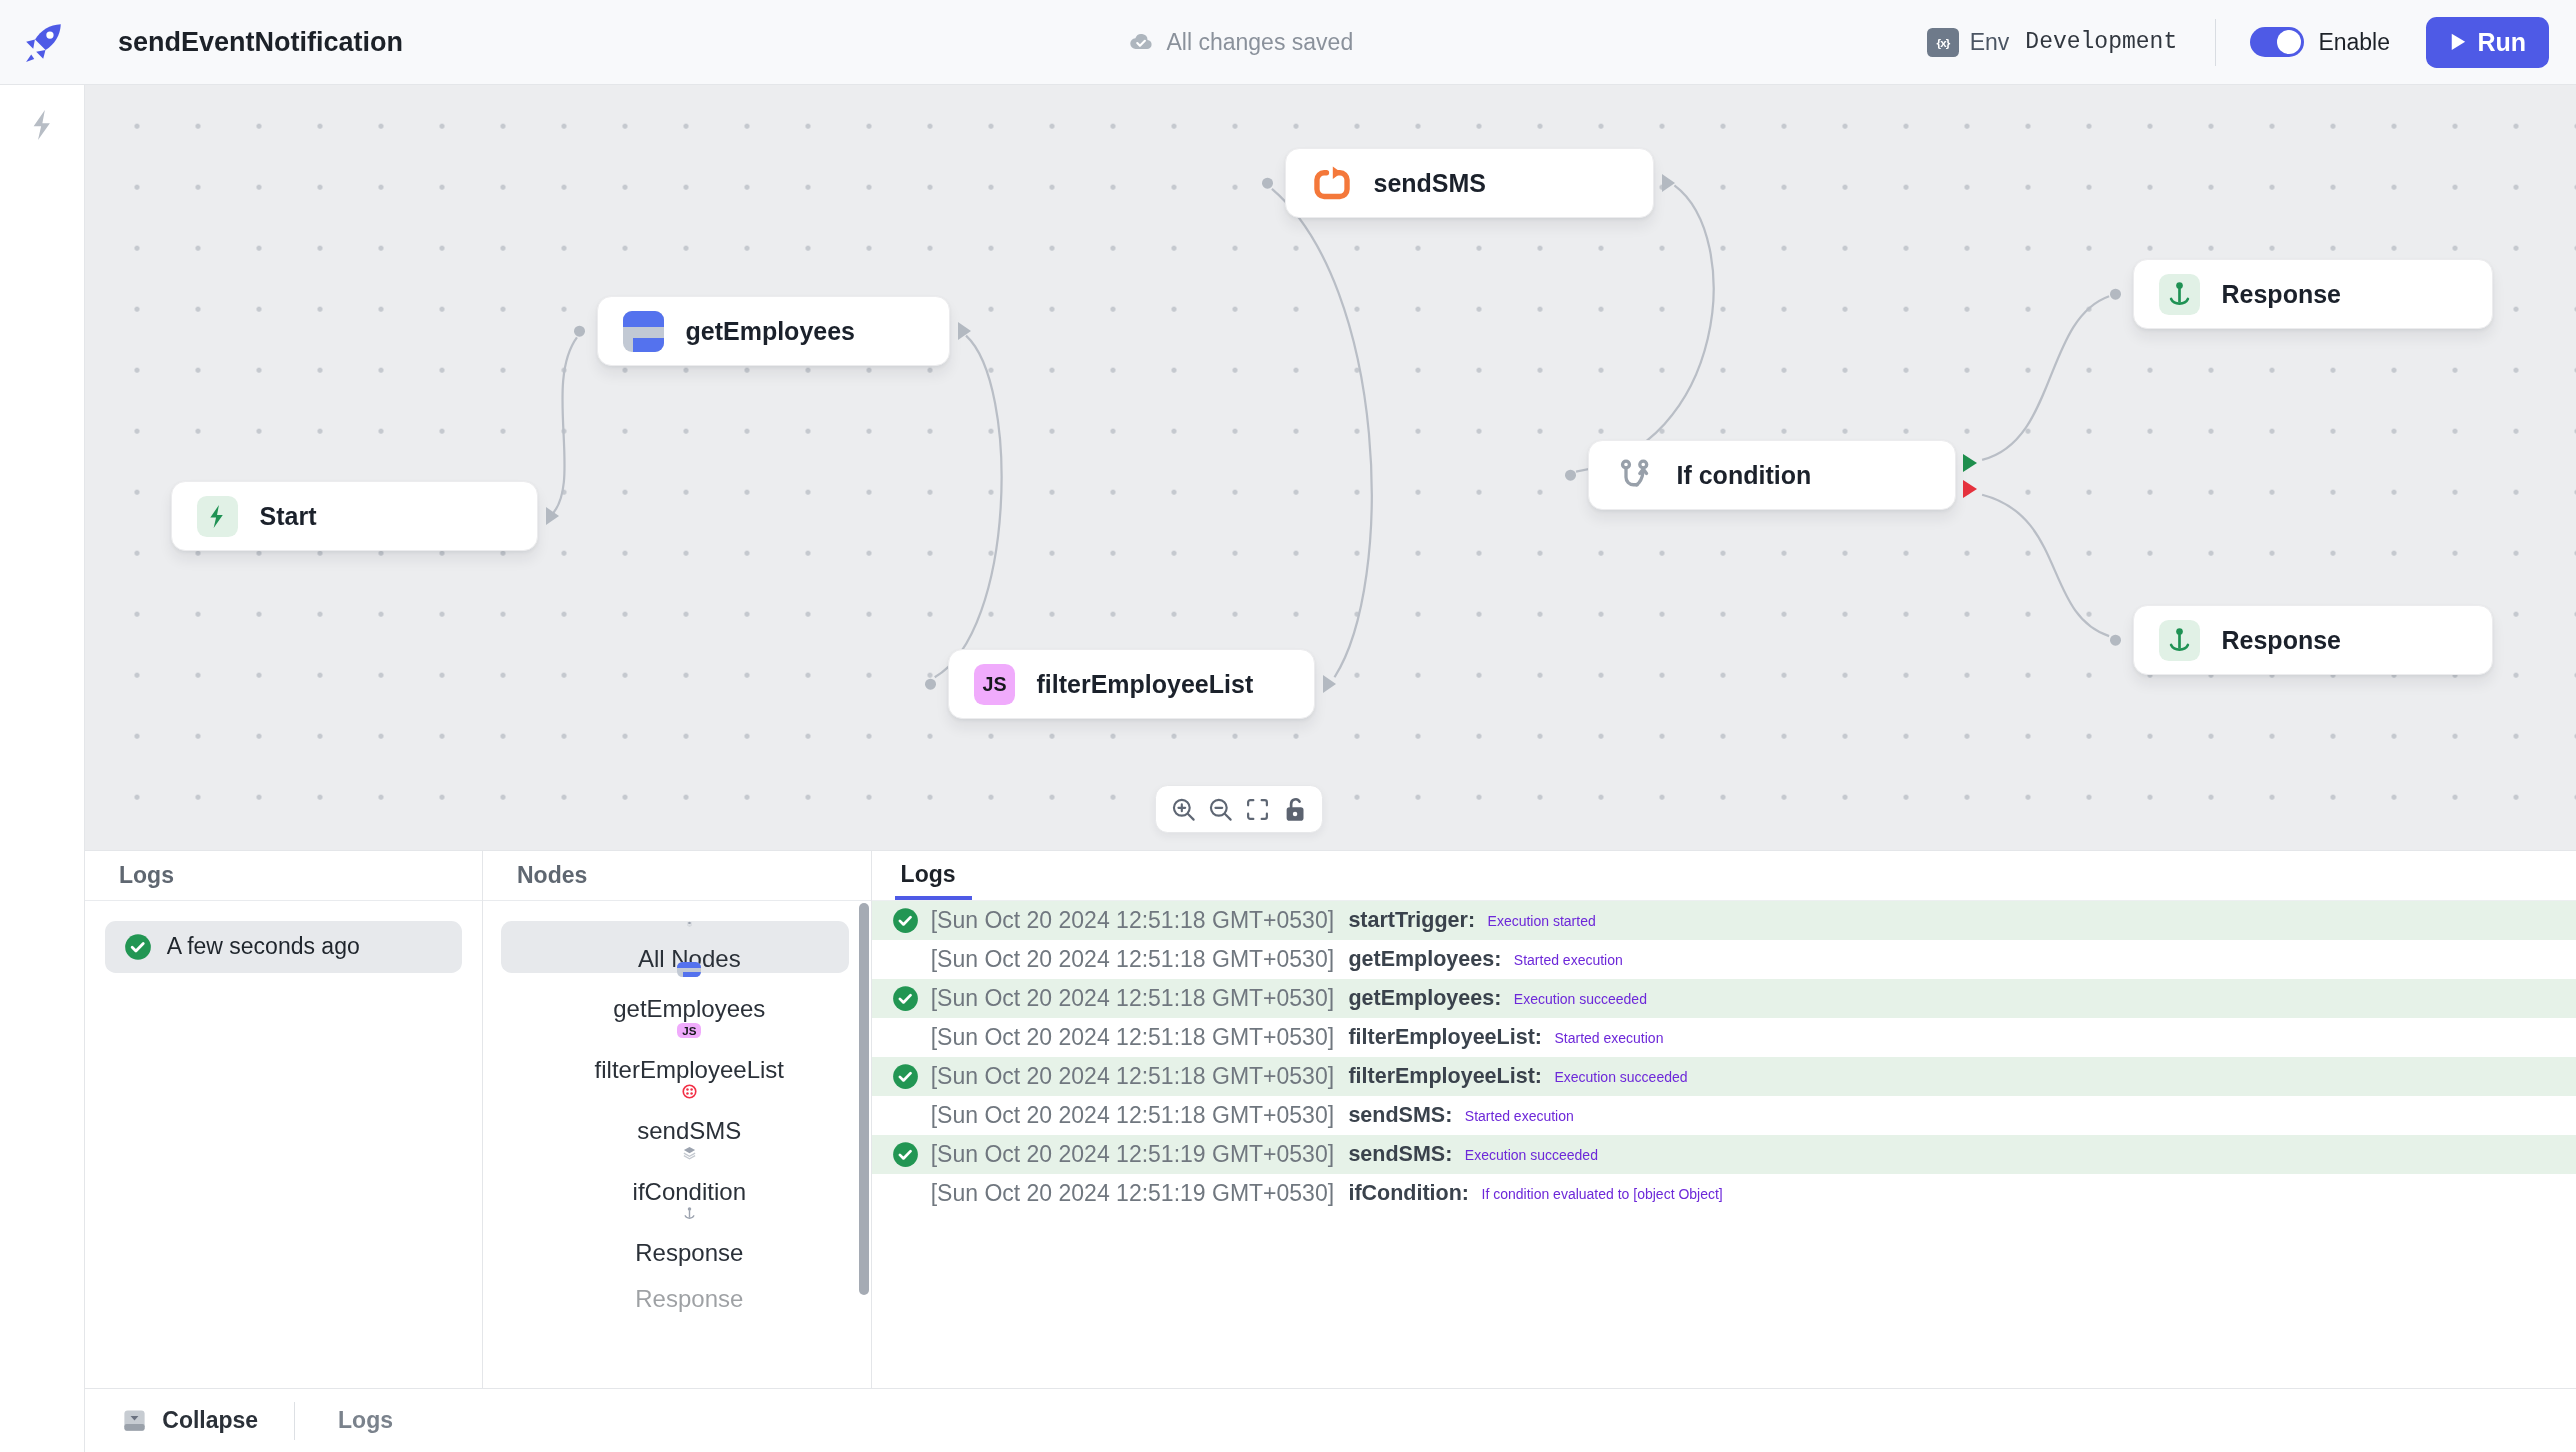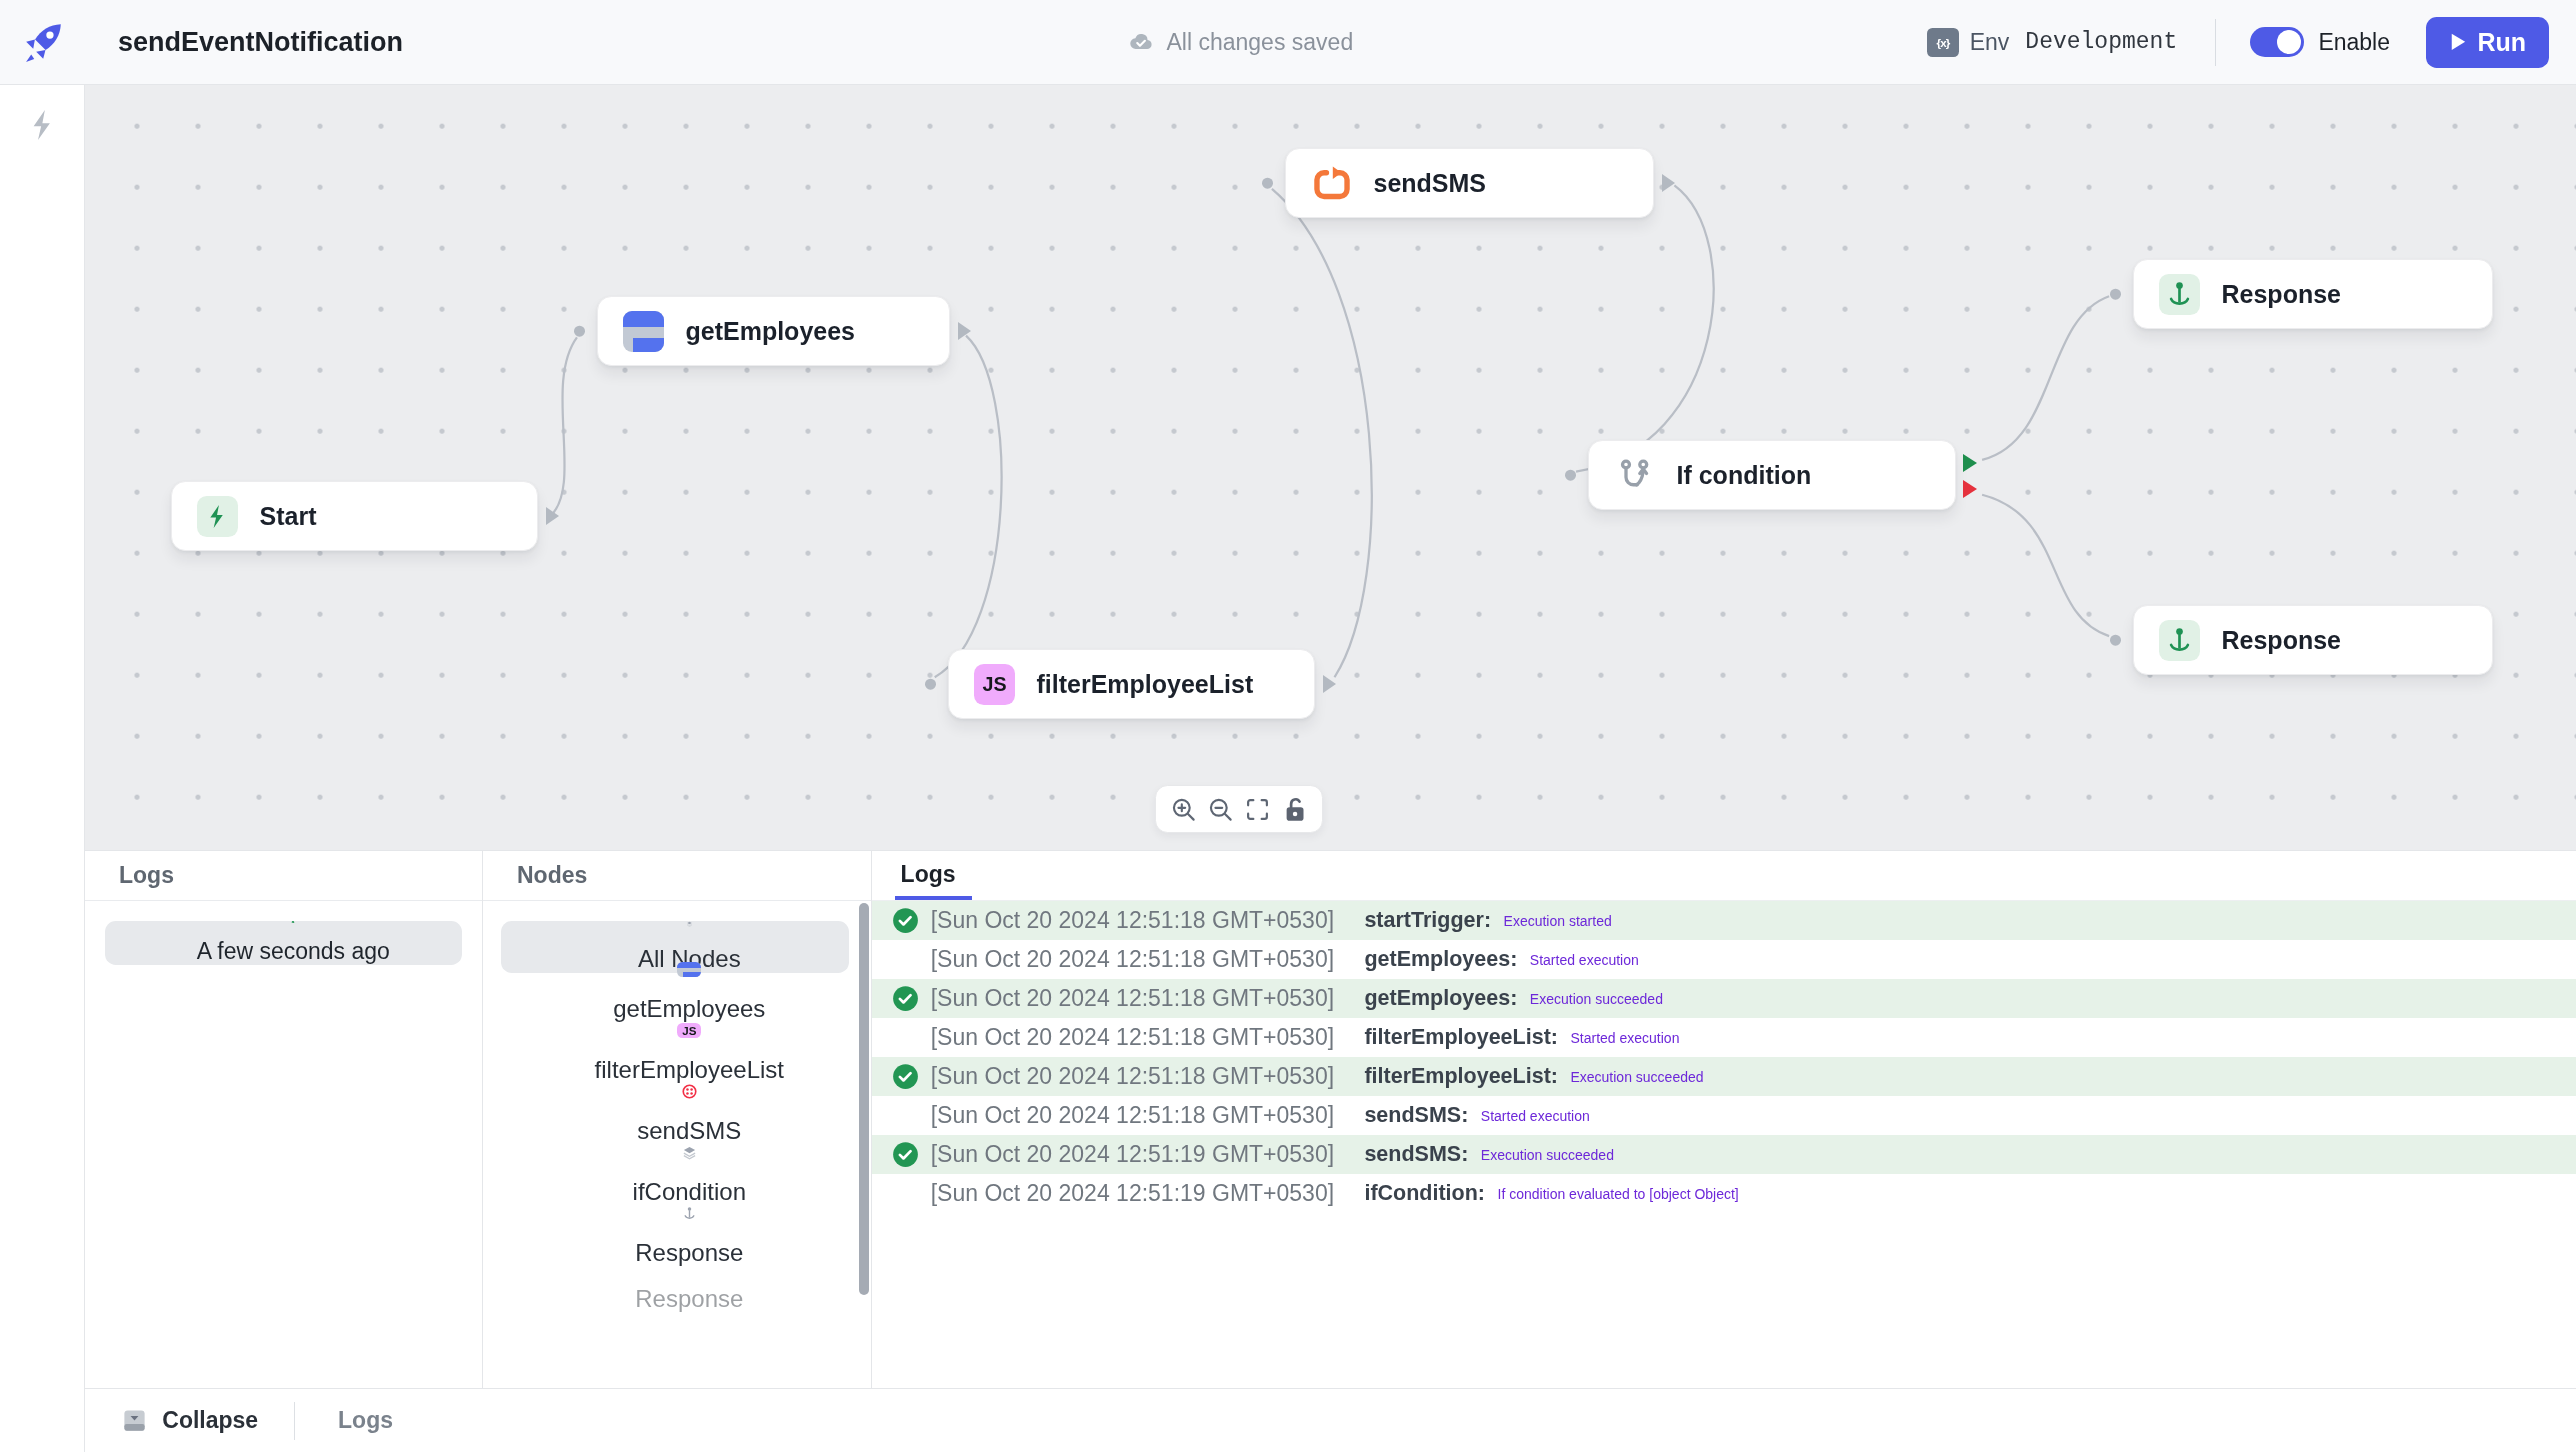--- a/index.html
+++ b/index.html
@@ -53,36 +53,36 @@
   .zoombar { position:absolute; left:1070px; top:700px; width:168px; height:48px; background:#fff; border:0.9px solid #E7E8EA; border-radius:12.5px;
     display:flex; align-items:center; justify-content:space-around; box-shadow:0 3.6px 9px rgba(27,32,43,.06); padding:0 9px; }
   .zb-btn { display:flex; align-items:center; justify-content:center; width:34px; height:34px; cursor:pointer; }
 
   
   .bottom { position:absolute; left:85px; top:850px; width:2491px; height:538px; background:#fff; display:flex; border-top:0.9px solid #E4E6E9; }
   .col-runs { width:398px; border-right:0.9px solid #E4E6E9; }
   .col-nodes { width:389px; border-right:0.9px solid #E4E6E9; position:relative; overflow:hidden; }
   .col-logs { flex:1; position:relative; overflow:hidden; }
   .panel-header { height:50px; display:flex; align-items:center; padding-left:34px; font-size:23px; font-weight:600; color:#5F6771; border-bottom:0.9px solid #E9EBEE; }
-  .run-item { margin:19.7px 19.7px 0 19.7px; height:44px; border-radius:10.7px; background:#E7E9EC; display:flex; align-items:center; gap:14.3px; padding-left:19.7px; cursor:pointer;flex-direction:column; }
+  .run-item { margin:19.7px 19.7px 0 19.7px; height:52px; border-radius:10.7px; background:#E7E9EC; display:flex; align-items:center; gap:14.3px; padding-left:19.7px; cursor:pointer; }
   .run-item-label { font-size:23px; color:#1F252C; }
   .node-item { height:61px; display:flex; align-items:center; gap:18px; padding-left:29px; margin:0 22.4px 0 18px; border-radius:10.7px; cursor:pointer;flex-direction:column; }
   .node-item.selected { background:#E7E9EC; margin-top:19.7px; margin-bottom:-10.7px; height:52px; }
   .node-item-label { font-size:24px; color:#2A3038; }
   .node-item.disabled { opacity:.45; cursor:default; }
   .nodes-scrollbar { position:absolute; right:1.8px; top:52px; width:9.8px; height:392px; background:#A5ABB4; border-radius:5.4px; cursor:pointer; }
 
   .logs-tabrow { height:50px; border-bottom:0.9px solid #EDEFF1; display:flex; align-items:flex-end; }
   .logs-tab { margin-left:25px; position:relative; padding:0 3.6px 12.5px 3.6px; font-size:23px; font-weight:700; color:#1C2128; cursor:pointer; }
   .logs-tab::after { content:""; position:absolute; left:-1.8px; right:-12.5px; bottom:0; height:4.5px; background:#4E5AE6; }
   .log-row { height:39px; display:flex; align-items:center; padding-left:19.7px; }
   .log-row.success { background:#E6F2E8; }
   .log-check { width:39px; display:flex; align-items:center; }
   .log-ts { font-size:23px; color:#70777F; margin-right:14.3px; white-space:pre; }
-  .log-node { font-size:21.5px; font-weight:700; color:#3A424C; margin-right:12.5px;margin-left:16px; }
+  .log-node { font-size:21.5px; font-weight:700; color:#3A424C; margin-right:12.5px; }
   .log-msg { font-size:14px; color:#6d28d9; }
 
   
   .footer { position:absolute; left:85px; top:1388px; width:2491px; height:64px; background:#fff; border-top:0.9px solid #E4E6E9; display:flex; align-items:center; }
   .collapse-btn { display:flex; align-items:center; gap:14.3px; margin-left:36px; cursor:pointer; }
   .collapse-label { font-size:23px; font-weight:600; color:#2A3038; }
   .footer-divider { width:0.9px; height:38px; background:#DDE0E4; margin:0 43px 0 36px; }
   .footer-logs { font-size:23px; font-weight:600; color:#7A828C; cursor:pointer; }
   svg { display:block; }
 </style>

